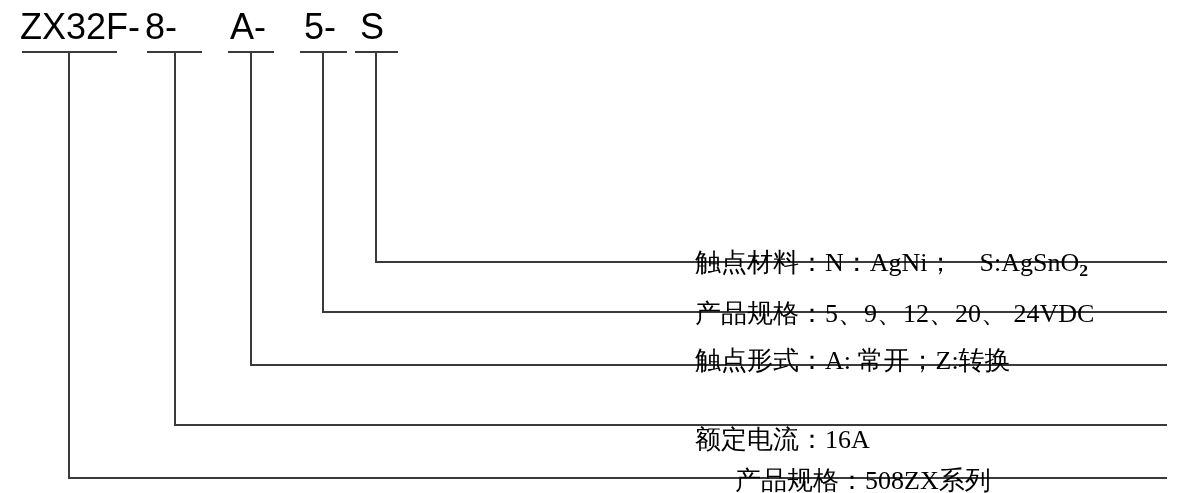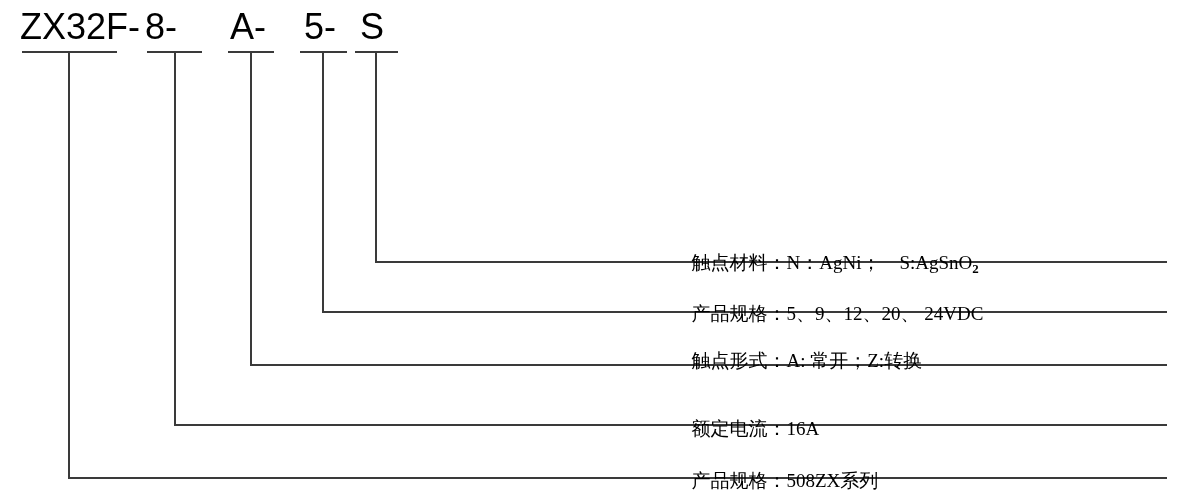--- a/index.html
+++ b/index.html
@@ -19,21 +19,21 @@
     font-weight:400;
     color:#000;
     white-space:pre;
     letter-spacing:0px;
     line-height:34px;
   }
 
   .label{
     position:absolute;
     font-family:"Liberation Serif", serif;
-    font-size:19px;
+    font-size:26px;
     color:#000;
     white-space:pre;
     line-height:27px;
   }
   .label .cn{font-family:"Liberation Serif", serif;}
   .label sub{font-size:0.68em;font-weight:bold;vertical-align:-0.28em;}
 </style>
 </head>
 <body>
 
@@ -65,19 +65,19 @@
 </div>
 
 <div class="label" style="left:682px;top:273px;">
   <span class="cn">产品规格：</span><span>5、9、12、20、 24VDC</span>
 </div>
 
 <div class="label" style="left:682px;top:320px;">
   <span class="cn">触点形式：</span><span>A: 常开；Z:转换</span>
 </div>
 
-<div class="label" style="left:682px;top:388px;">
+<div class="label" style="left:682px;top:399px;">
   <span class="cn">额定电流：</span><span>16A</span>
 </div>
 
-<div class="label" style="left:682px;top:440px;">
+<div class="label" style="left:722px;top:440px;">
   <span class="cn">产品规格：</span><span>508ZX系列</span>
 </div>
 
 </body></html>

